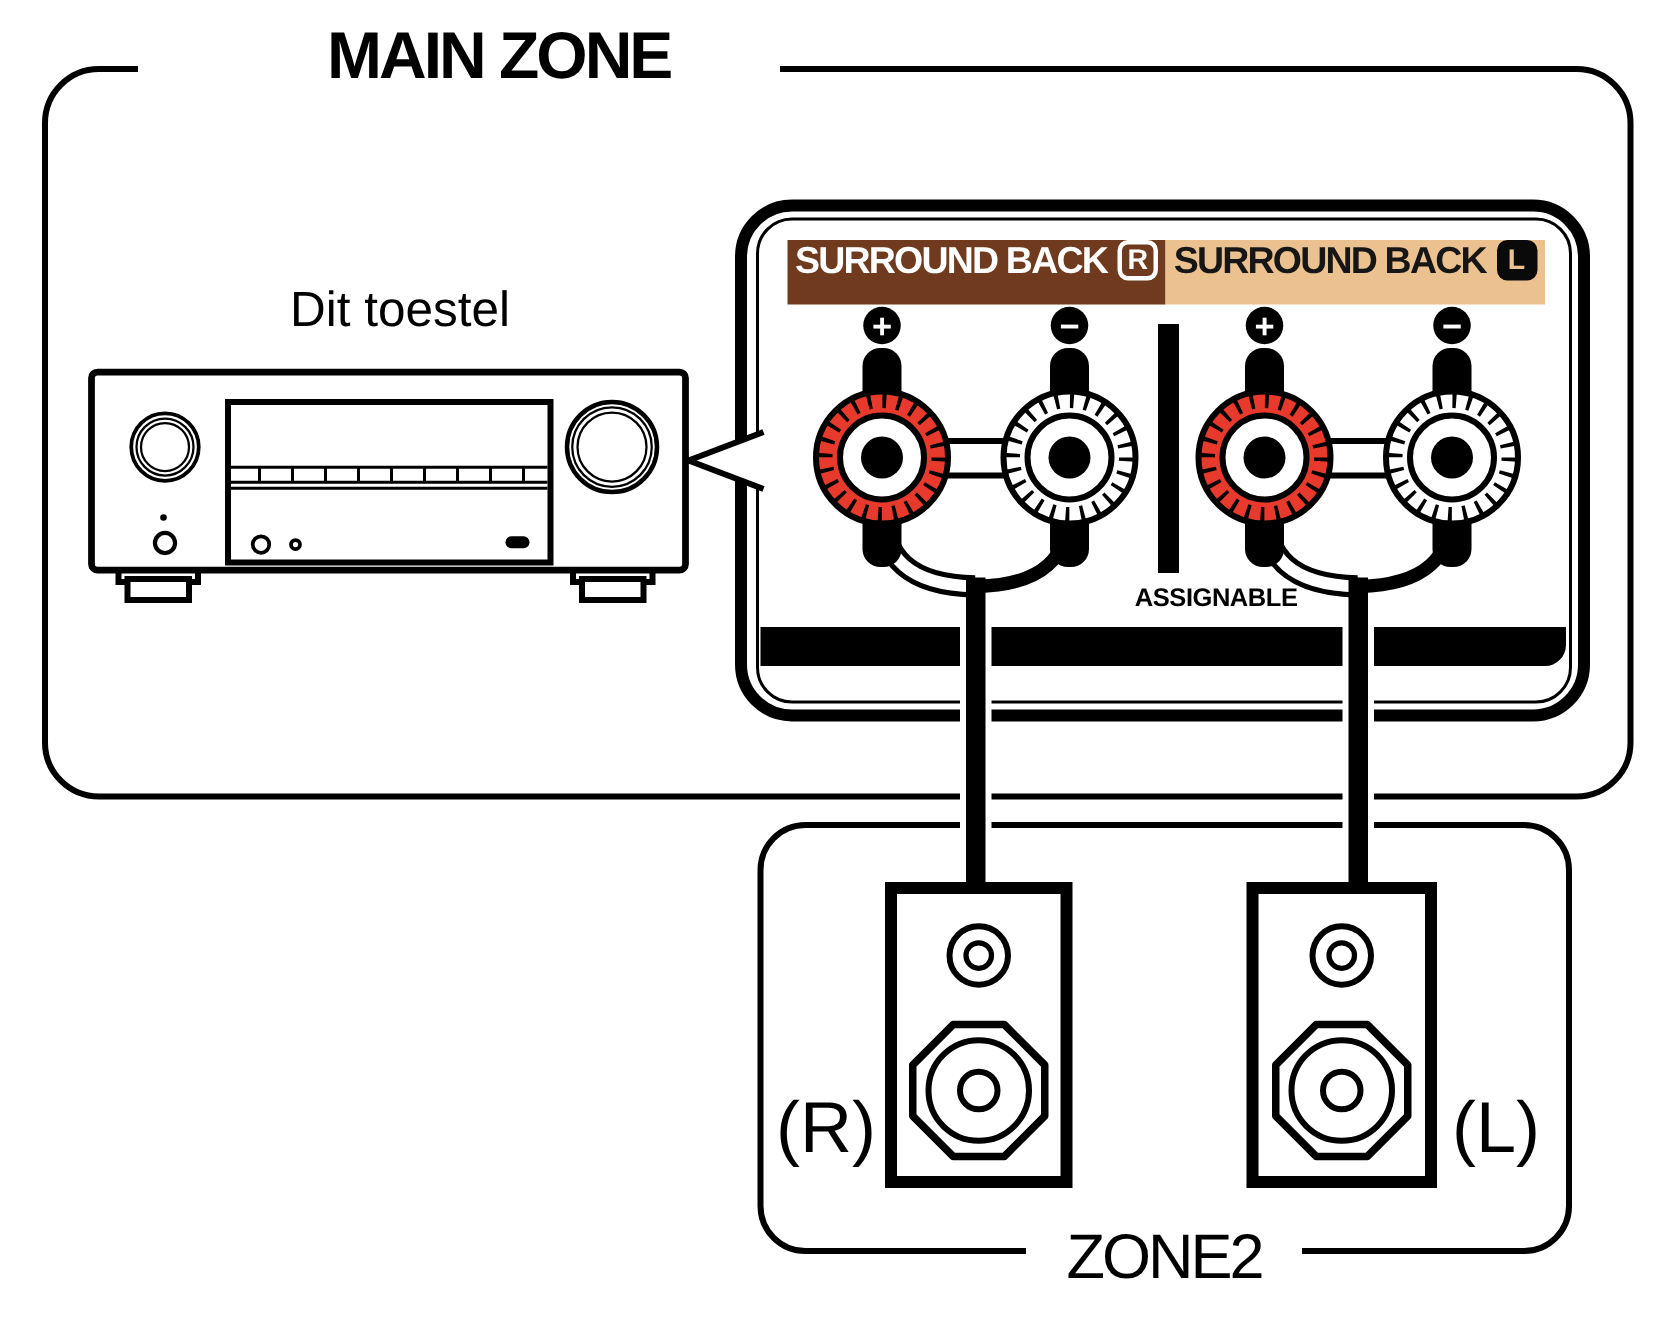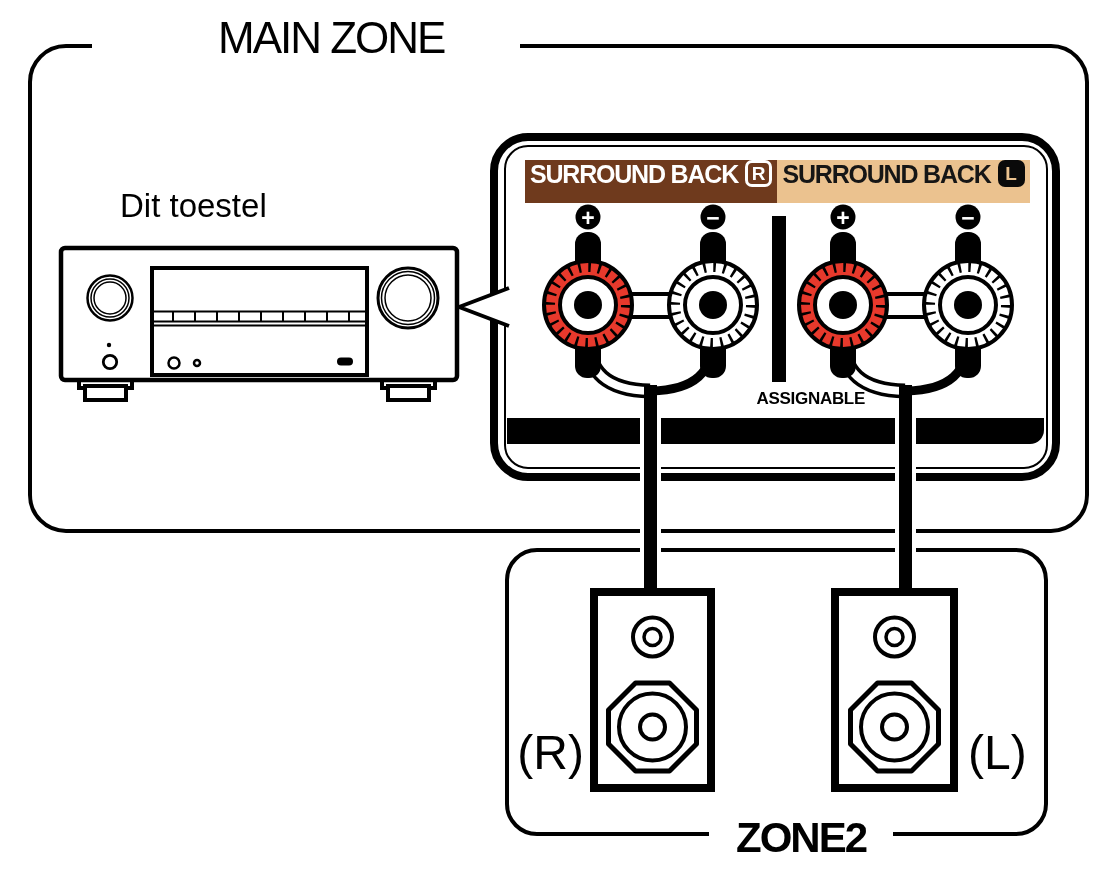--- a/index.html
+++ b/index.html
@@ -8,24 +8,24 @@
          font-family:"Liberation Sans","DejaVu Sans",sans-serif;color:#000;}
   .abs{position:absolute;}
   
   #main-zone-box{left:28px;top:44px;width:1061px;height:489px;border:4px solid #000;border-radius:38px;}
   #zone2-box{left:505px;top:548px;width:543px;height:288px;border:4px solid #000;border-radius:32px;}
   
   #terminal-panel{left:490px;top:133px;width:570px;height:348px;border:8px solid #000;border-radius:38px;background:#fff;}
   #panel-inner{left:504px;top:145px;width:544px;height:324px;border:2px solid #000;border-radius:24px;}
   
   #mask-main-zone{left:92px;top:36px;width:428px;height:16px;background:#fff;}
-  #main-zone-label{left:218px;top:14px;font-weight:normal;font-size:44px;line-height:1.1;letter-spacing:-2px;white-space:nowrap;}
-  #unit-label{left:120px;top:188px;width:220px;text-align:left;font-size:33px;line-height:1.1;white-space:nowrap;}
-  #zone2-label{left:709px;top:815px;width:184px;height:46px;background:#fff;text-align:center;
-               font-weight:bold;font-size:42px;line-height:46px;letter-spacing:-2px;}
+  #main-zone-label{left:218px;top:14px;font-weight:bold;font-size:44px;line-height:1.1;letter-spacing:-2px;white-space:nowrap;}
+  #unit-label{left:120px;top:188px;width:220px;text-align:right;font-size:33px;line-height:1.1;white-space:nowrap;}
+  #zone2-label{left:684px;top:815px;width:184px;height:46px;background:#fff;text-align:center;
+               font-weight:normal;font-size:42px;line-height:46px;letter-spacing:-2px;}
   #spk-r-label{left:504px;top:727px;width:80px;text-align:right;font-size:48px;line-height:1.1;}
   #spk-l-label{left:968px;top:727px;width:94px;font-size:48px;line-height:1.1;}
   
   .strip{top:160px;height:43px;display:flex;align-items:flex-start;justify-content:center;gap:7px;
          font-weight:bold;font-size:25px;letter-spacing:-1.2px;white-space:nowrap;}
   #strip-r{left:525px;width:252px;background:#6f3a1d;color:#fff;}
   #strip-l{left:777px;width:253px;background:#ebc28f;color:#161616;}
   .badge{width:27px;height:27px;border-radius:7px;display:flex;align-items:center;justify-content:center;
          font-size:19px;letter-spacing:0;flex:0 0 auto;}
   #badge-r{border:3px solid #fff;color:#fff;}

